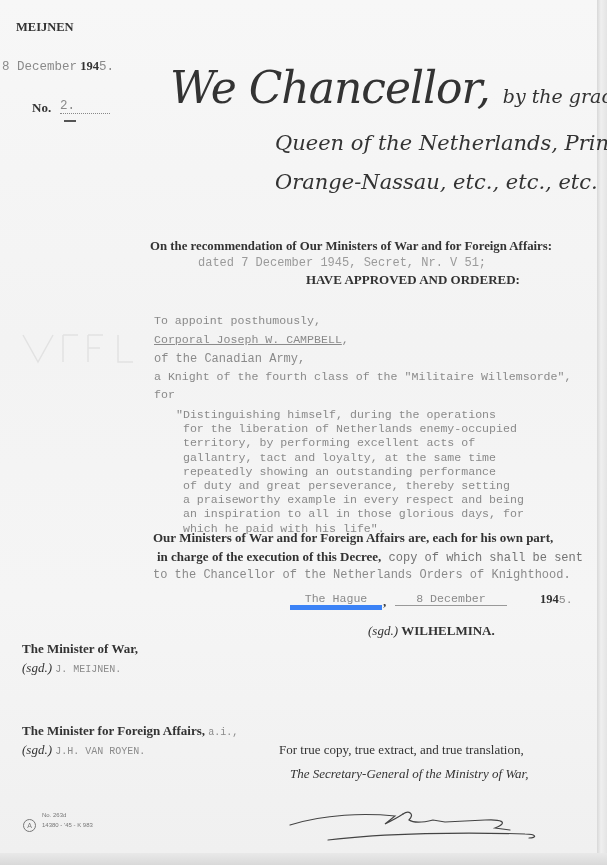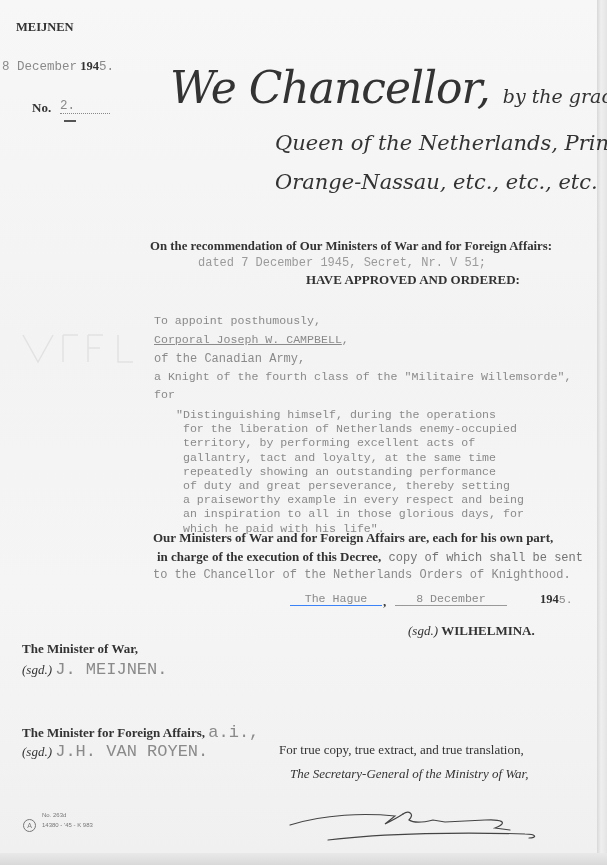--- a/index.html
+++ b/index.html
@@ -51,31 +51,31 @@
   .knight { left:154px; top:370px; font-size:11.6px; }
   .for { left:154px; top:388px; font-size:11.6px;font-family:Liberation Mono, monospace; }
 
   .citation { left:176px; top:408px; font-size:11.6px; line-height:14.2px; white-space:pre; }
 
   .ministers1 { left:153px; top:530px; font-size:13px; }
   .ministers2 { left:157px; top:549px; font-size:13px; }
   .ministers2 .t { font-family:"Liberation Mono", monospace; color:#737373; font-weight:normal; font-size:12px; }
   .chancellor { left:153px; top:568px; font-size:12px; }
 
-  .place { left:290px; top:592px; width:92px; text-align:center; font-size:11.6px; border-bottom:1px solid #3b82f6; }
+  .place { left:290px; top:592px; width:92px; text-align:center; font-size:11.6px; border-bottom:5px solid #3b82f6; }
   .comma { left:383px; top:594px; font-size:13px; }
   .date-place { left:395px; top:592px; width:112px; text-align:center; font-size:11.6px; border-bottom:1px solid #999; }
   .year-place { left:540px; top:592px; font-size:12.5px; }
   .year-place .t { font-family:"Liberation Mono", monospace; color:#8a8a8a; font-weight:normal; font-size:11.5px; }
 
-  .sgd-w { left:368px; top:623px; font-size:13px;margin-left:40px; }
+  .sgd-w { left:368px; top:623px; font-size:13px; }
 
   .minwar-title { left:22px; top:641px; font-size:13px; }
   .minwar-sgd { left:22px; top:660px; font-size:13px; }
-  .minwar-sgd .t, .minfa-sgd .t, .minfa-title .t { font-family:"Liberation Mono", monospace; color:#8a8a8a; font-style:normal; font-size:17px;margin-top:23px; }
+  .minwar-sgd .t, .minfa-sgd .t, .minfa-title .t { font-family:"Liberation Mono", monospace; color:#8a8a8a; font-style:normal; font-size:10px;margin-top:23px; }
 
   .minfa-title { left:22px; top:723px; font-size:13px; }
   .minfa-sgd { left:22px; top:742px; font-size:13px; }
 
   .truecopy { left:279px; top:742px; font-size:13px; }
   .secgen { left:290px; top:766px; font-size:13px; }
 
   .stamp-no { left:42px; top:812px; font-size:6px; color:#777; font-family:"Liberation Sans", sans-serif; }
   .stamp-code { left:42px; top:822px; font-size:6px; color:#777; font-family:"Liberation Sans", sans-serif; }
   .stamp-icon { left:23px; top:819px; width:11px; height:11px; border:1px solid #777; border-radius:50%; font-size:7px; line-height:11px; text-align:center; color:#777; font-family:"Liberation Sans", sans-serif; }

